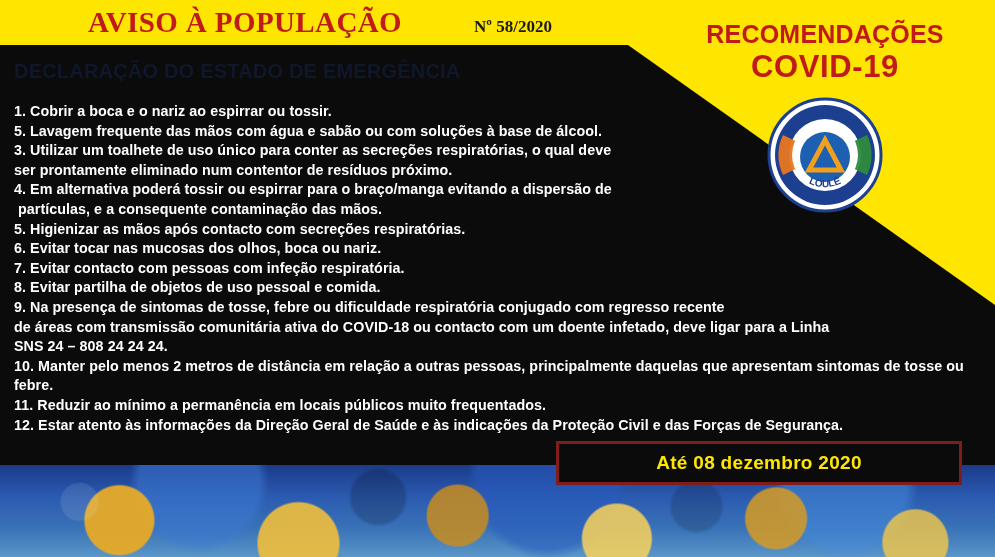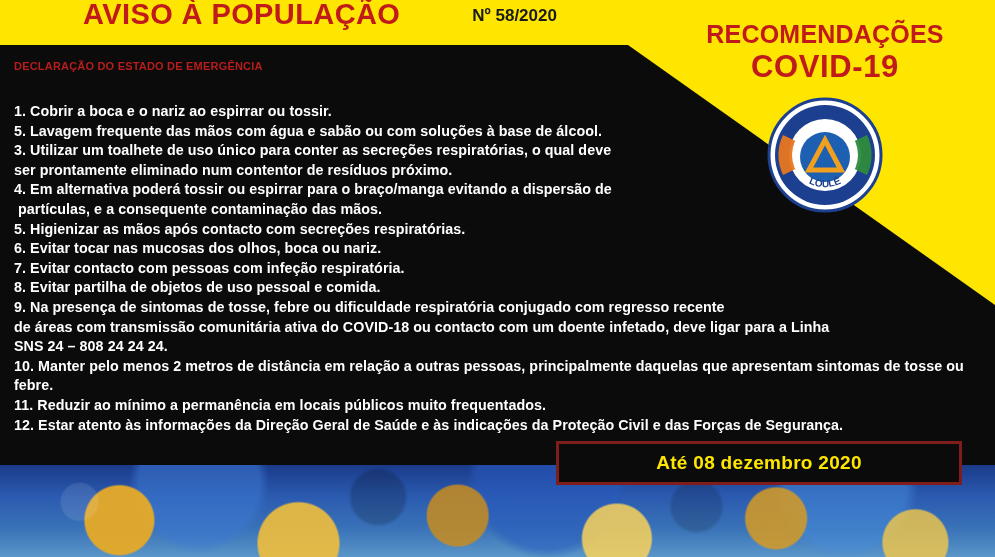--- a/index.html
+++ b/index.html
@@ -71,22 +71,24 @@
   }
 
   
   .header {
     position: absolute;
     left: 0;
     top: 0;
     width: 640px;
     height: 45px;
     display: flex;
+    align-items: center;
     justify-content: center;
     gap: 24px;
+    font-family: Liberation Serif, serif;
   }
   .header-title {
     color: #c01a1a;
     font-size: 29px;
     font-weight: bold;
     letter-spacing: 0.4px;
     line-height: 1;
   }
   .header-number {
     color: #1a1a1a;
@@ -126,22 +128,22 @@
     margin-top: 12px;
     display: flex;
     justify-content: center;
   }
 
   
   .declaration {
     position: absolute;
     left: 14px;
     top: 60px;
-    color: #b91c1c;
-    font-size: 11px;
+    color: #0f172a;
+    font-size: 20px;
     font-weight: bold;
     letter-spacing: 0.2px;
   }
   .recommendations {
     position: absolute;
     left: 14px;
     top: 102px;
     width: 960px;
     color: #ffffff;
   }

